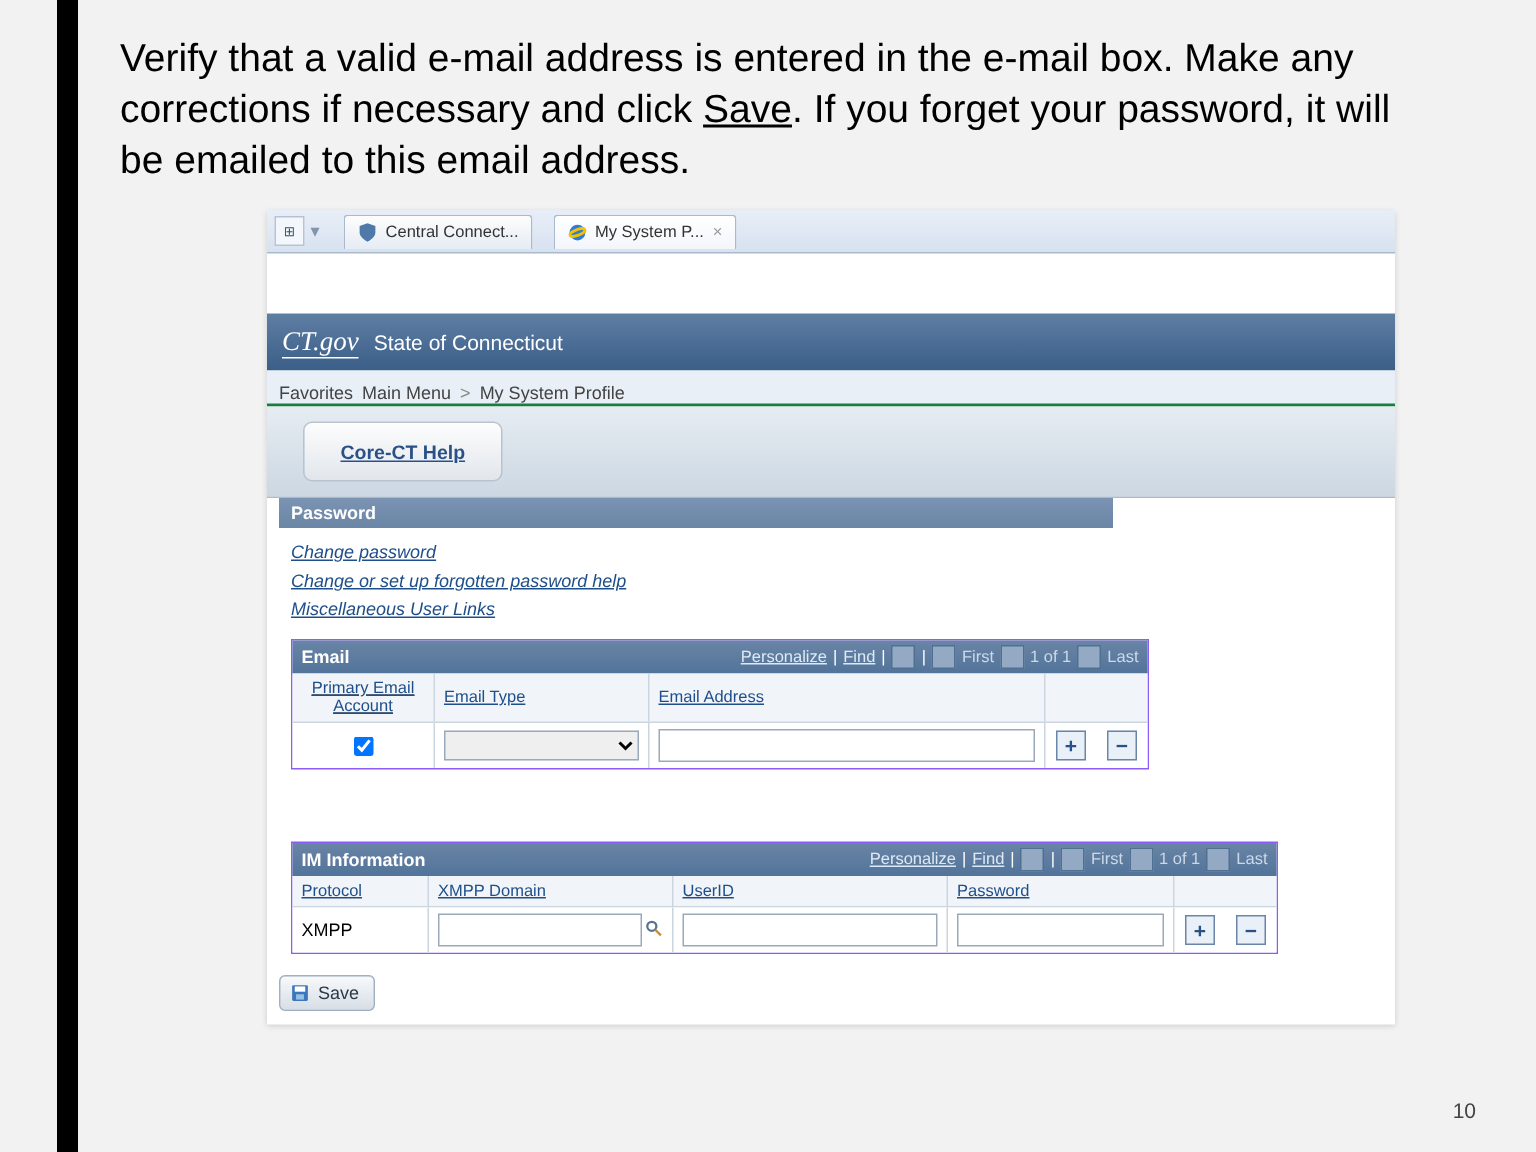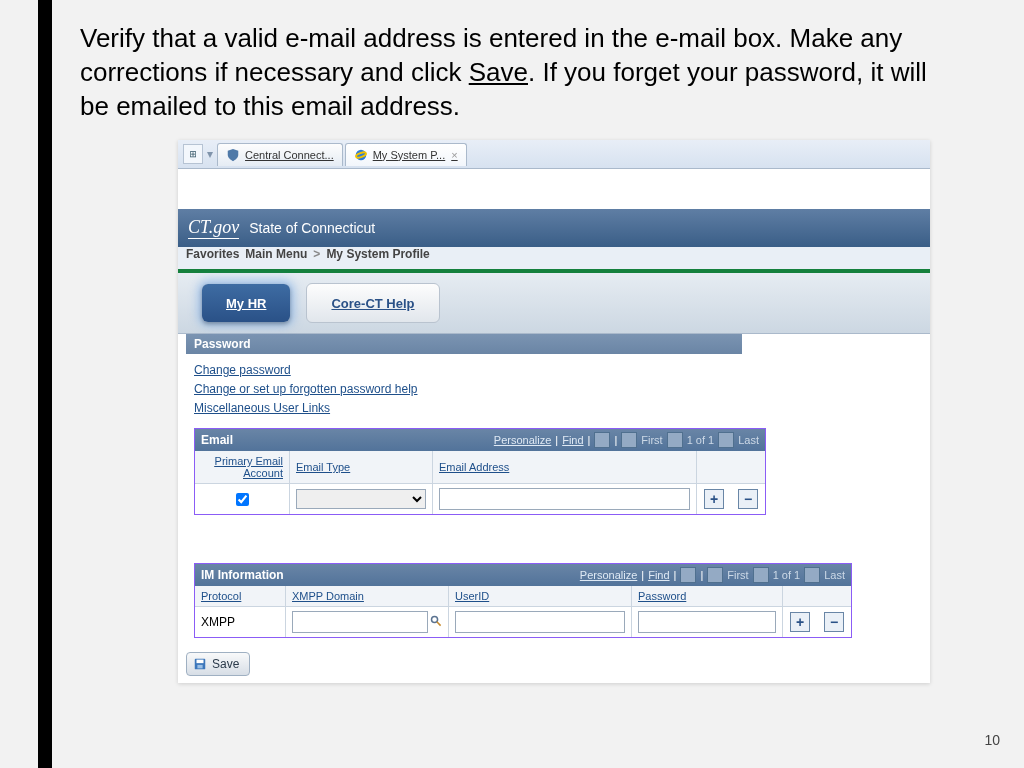--- a/index.html
+++ b/index.html
@@ -23,21 +23,21 @@
     left: 80px;
     top: 22px;
     width: 870px;
     font-size: 26px;
     line-height: 1.3;
     color: #000;
   }
   .instruction .underline { text-decoration: underline; }
   .page-num {
     position: absolute;
-    right: 24px;
+    right: 40px;
     bottom: 20px;
     font-size: 14px;
     color: #444;
   }
   .app {
     position: absolute;
     left: 178px;
     top: 140px;
     width: 752px;
     height: 543px;
@@ -54,24 +54,24 @@
     align-items: center;
     font-size: 12px;
   }
   .tabstrip .btn-grid {
     width: 18px; height: 18px; margin: 0 2px 0 5px;
     border: 1px solid #b6c3d3; background: #f3f7fc;
     display:flex;align-items:center;justify-content:center;font-size:9px;color:#356;
   }
   .tab {
     height: 22px; display:flex; align-items:center;
-    padding: 0 8px; margin-left: 2px;
+    padding: 0 8px; margin-left: 14px;
     background: linear-gradient(#fdfdfd,#e5ecf4);
     border: 1px solid #aab9cb; border-bottom: none;
-    border-radius: 3px 3px 0 0; font-size: 11px; color: #333; text-decoration: underline;
+    border-radius: 3px 3px 0 0; font-size: 11px; color: #333;
   }
   .tab.active { background: linear-gradient(#fff,#f2f6fb); }
   .tab .x { margin-left: 6px; color: #999; font-size: 11px; }
   .favicon { width:14px;height:14px;margin-right:5px;display:inline-block; }
   
   .header {
     height: 38px;
     background: linear-gradient(#5f7ea4,#3a5e87);
     display:flex;align-items:center;
     padding: 0 10px;
@@ -81,25 +81,24 @@
   }
   .header .logo {
     font-style: italic; font-family: Georgia, serif;
     font-size: 18px; margin-right: 10px;
     border-bottom:1px solid #fff;
   }
   
   .breadcrumb {
     height: 22px;
     background: #e9eff6;
-    border-bottom: 4px solid #15803d;
-    display:flex;align-items:flex-start;
+    border-bottom: 2px solid #15803d;
+    display:flex;align-items:flex-end;
     font-size: 12px; color:#444;
     padding: 0 8px;
-    font-weight: bold;
   }
   .breadcrumb span { margin-right: 6px; }
   .breadcrumb .sep { color:#888; }
   
   .navrow {
     height: 60px;
     background: linear-gradient(#e6ecf2,#ccd7e2);
     border-bottom: 1px solid #aab9cb;
     display:flex;align-items:center;
     padding: 0 24px;
@@ -126,20 +125,21 @@
   .sec {
     margin: 0 8px;
   }
   .secbar {
     background: linear-gradient(#7b94b2,#6a85a5);
     color:#fff; font-size:12px; font-weight:bold;
     padding: 3px 8px;
   }
   .links {
     padding: 4px 8px 8px 8px;
+    font-style: italic;
   }
   .links a {
     display:block;
     font-size:12px;
     color:#1e4f8a;
     text-decoration: underline;
     margin: 5px 0;
   }
   
   .grid {
@@ -235,23 +235,20 @@
   
   <div class="breadcrumb">
     <span>Favorites</span>
     <span>Main Menu</span>
     <span class="sep">&gt;</span>
     <span>My System Profile</span>
   </div>
 
   
   <div class="navrow">
-    <div class="navbtn active">
-      <span>My HR</span>
-    </div>
     <div class="navbtn inactive">
       <span>Core-CT Help</span>
     </div>
   </div>
 
   
   <div class="sec">
     <div class="secbar" style="width:540px;">Password</div>
     <div class="links">
       <a>Change password</a>
@@ -270,21 +267,21 @@
         <span class="navicon"></span> |
         <span class="navicon"></span>
         <span class="pg">First</span>
         <span class="navicon"></span>
         <span class="pg">1 of 1</span>
         <span class="navicon"></span>
         <span class="pg">Last</span>
       </span>
     </div>
     <div class="gridhead">
-      <div class="cell" style="width:82px;justify-content:center;text-align:right;text-decoration:underline;">
+      <div class="cell" style="width:82px;justify-content:center;text-align:center;text-decoration:underline;">
           <a>Primary Email Account</a>
         </div>
       <div class="cell" style="width:130px;">
           <a>Email Type</a>
         </div>
       <div class="cell" style="flex:1;">
           <a>Email Address</a>
         </div>
       <div class="cell" style="width:22px;border-right:none;"></div>
       <div class="cell" style="width:22px;border-right:none;"></div>

